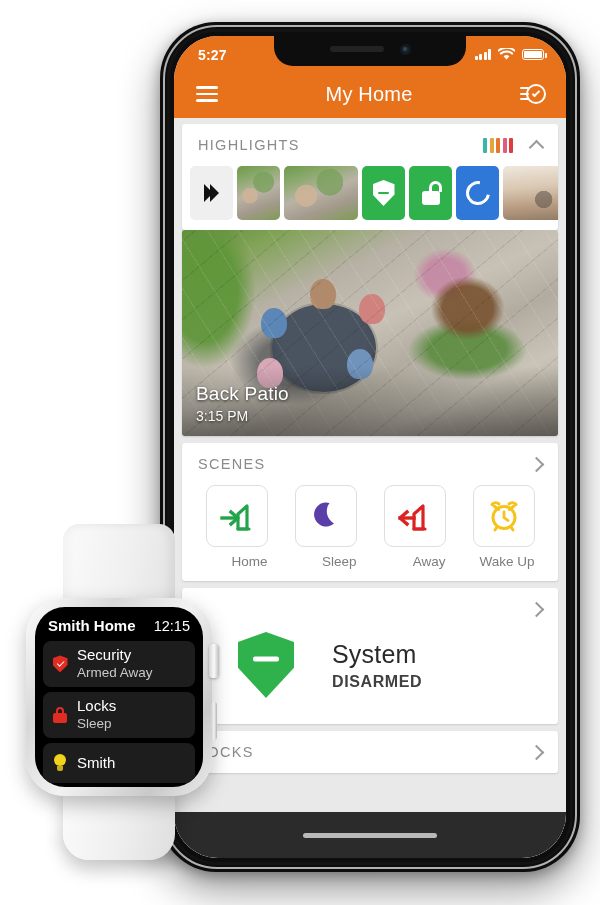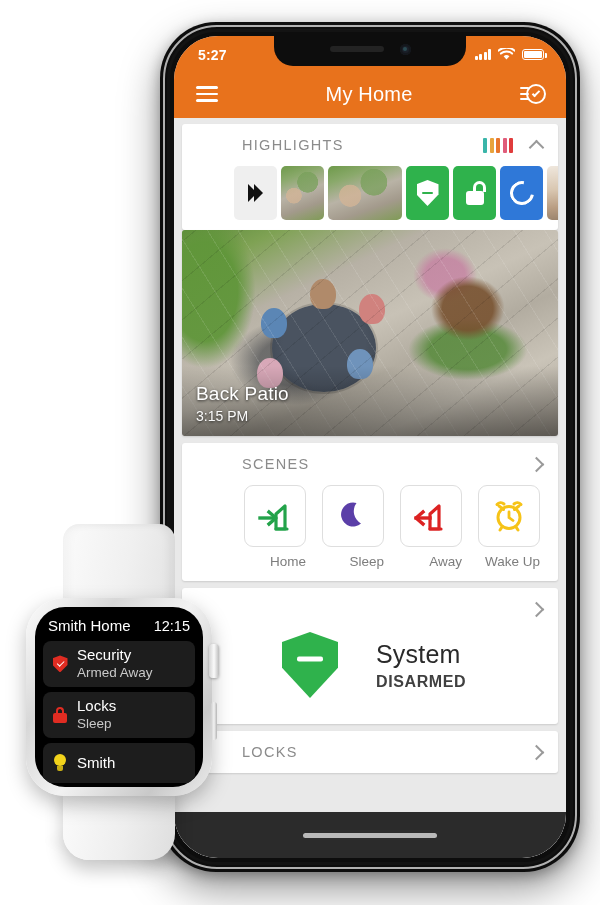--- a/index.html
+++ b/index.html
@@ -83,21 +83,21 @@
   .checklist-icon .ln:nth-child(2){top:11.5px;width:9px;}
   .checklist-icon .ln:nth-child(3){top:17px;width:9px;}
   .checklist-icon .circ{position:absolute;right:0;top:3px;width:20px;height:20px;border-radius:50%;
      border:2.3px solid #fff;}
   .checklist-icon .tick{position:absolute;right:6px;top:9.5px;width:8px;height:4px;
      border-left:2.2px solid #fff;border-bottom:2.2px solid #fff;transform:rotate(-45deg);}
 
   
   .app-body { flex:1; background:#e9e9e9; overflow:hidden; display:flex; flex-direction:column; }
 
-  .card { background:#fff; margin: 7px 8px 0 8px; border-radius:3px; box-shadow:0 1px 2px rgba(0,0,0,.13);padding-left:44px; }
+  .card { background:#fff; margin: 7px 8px 0 8px; border-radius:3px; box-shadow:0 1px 2px rgba(0,0,0,.13); }
   .card.first { margin-top: 6px; }
   .section-head {
     display:flex; align-items:center; padding: 0 16px; height: 42px;
   }
   .section-title { font-size:14.5px; letter-spacing:1.3px; color:#8b8b8b; font-weight:normal; }
   .section-head .spacer { flex:1; }
   .chev { width:11px;height:11px;border-right:2.2px solid #9a9a9a;border-top:2.2px solid #9a9a9a; }
   .chev.right { transform: rotate(45deg); }
   .chev.up { transform: rotate(-45deg); margin-top:4px; }
   .barchart-icon { display:flex; gap:2.5px; align-items:center; margin-right:18px; }
@@ -208,21 +208,21 @@
   .crown { position:absolute; right:-7px; top:46px; width:10px; height:34px; border-radius:4px;
     background:linear-gradient(90deg,#d4d4d4,#fafafa,#bdbdbd);
     box-shadow:0 1px 3px rgba(0,0,0,.3);}
   .side-btn { position:absolute; right:-5px; top:104px; width:6px; height:38px; border-radius:3px;
     background:linear-gradient(90deg,#cecece,#f2f2f2,#b5b5b5); }
   .watch-screen {
     position:absolute; inset:9px; border-radius:30px; background:#000; overflow:hidden;
     padding: 9px 8px 0 8px;
   }
   .w-head { display:flex; align-items:baseline; color:#fff; padding: 1px 5px 7px 5px; }
-  .w-head .w-title { font-size:15px; }
+  .w-head .w-title { font-size:15px;font-weight:bold; }
   .w-head .w-time { margin-left:auto; font-size:14.5px; }
   .w-row { background:#1d1d1d; border-radius:8px; margin-bottom:5px; padding:6px 8px;
      display:flex; align-items:center; gap:8px; min-height:40px;}
   .w-row .w-ic { width:18px; display:flex;align-items:center;justify-content:center;flex:0 0 18px;}
   .w-row .w-txt .w-n { color:#fff; font-size:15px; line-height:1.12;}
   .w-row .w-txt .w-s { color:#c9c9c9; font-size:13.5px; line-height:1.2; margin-top:1px;}
   .ic-shield { width:15px;height:17px;background:#e02c22;
      clip-path: polygon(50% 0%, 100% 16%, 100% 56%, 50% 100%, 0% 56%, 0% 16%);
      display:flex;align-items:center;justify-content:center;}
   .ic-shield .tk { width:7px;height:3.5px;border-left:1.8px solid #fff;border-bottom:1.8px solid #fff;

